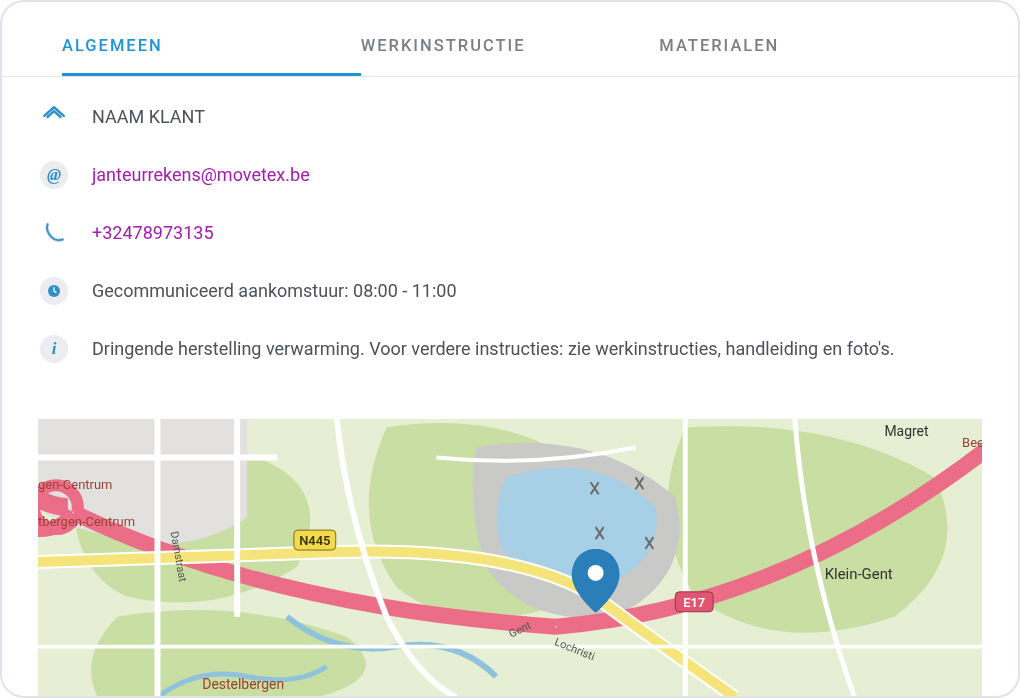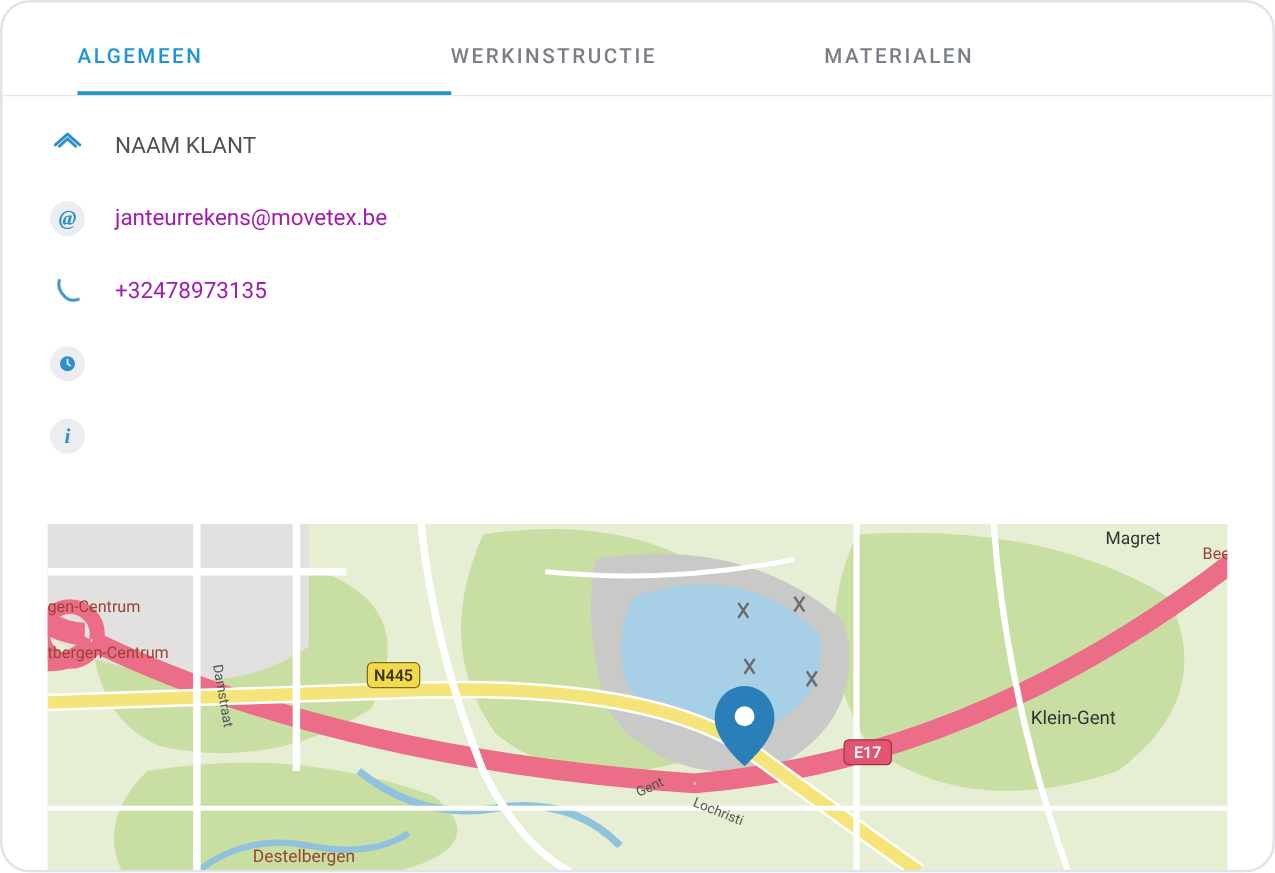--- a/index.html
+++ b/index.html
@@ -128,28 +128,30 @@
 
     <div class="row single">
       <div class="icon-wrap">
         <div class="icon-circle">
           <svg width="16" height="16" viewBox="0 0 24 24">
             <circle cx="12" cy="12" r="9" fill="#2f8fc9"></circle>
             <path d="M12 7 L12 12 L15 14" stroke="#ebedf0" stroke-width="2.2" stroke-linecap="round" fill="none"></path>
           </svg>
         </div>
       </div>
+      <div class="row-text">Gecommuniceerd aankomstuur: 08:00 - 11:00</div>
     </div>
 
     <div class="row single">
       <div class="icon-wrap">
         <div class="icon-circle">
           <span style="color:#2f8fc9;font-family:Georgia,serif;font-style:italic;font-weight:700;font-size:17px;">i</span>
         </div>
       </div>
+      <div class="row-text">Dringende herstelling verwarming. Voor verdere instructies: zie werkinstructies, handleiding en foto's.</div>
     </div>
 
   </div>
 
   <div class="map">
     <svg viewBox="0 0 948 281" preserveAspectRatio="xMidYMid slice">
 
       <rect width="948" height="281" fill="#e8ecdc"></rect>
 
       <rect x="0" y="0" width="948" height="281" fill="#d9e6bf"></rect>

